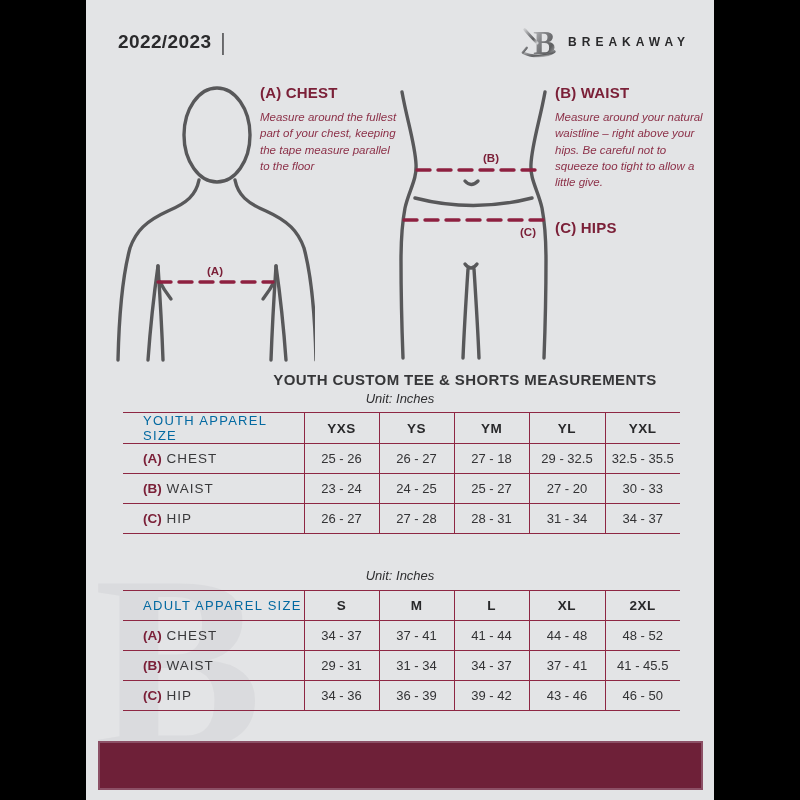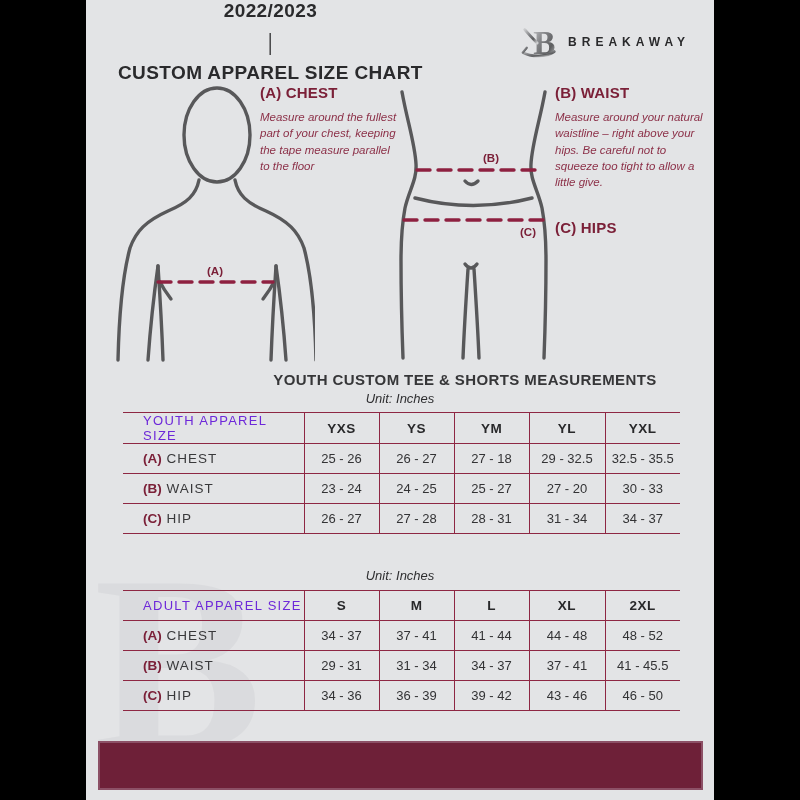--- a/index.html
+++ b/index.html
@@ -15,21 +15,21 @@
   *{margin:0;padding:0;box-sizing:border-box;}
   html,body{background:#000;}
   .stage{position:relative;width:800px;height:800px;background:#000;overflow:hidden;
          font-family:"Liberation Sans",sans-serif;}
   .page{position:absolute;left:86px;top:0;width:628px;height:800px;background:var(--pagebg);}
 
   
   .doc-header{position:absolute;left:32px;right:24px;top:24px;height:36px;
               display:flex;align-items:center;justify-content:space-between;}
   .doc-title{font-size:19px;font-weight:800;letter-spacing:.4px;color:var(--ink);
-             display:flex;align-items:center;gap:9px;white-space:nowrap;flex-direction:column;}
+             display:flex;align-items:center;gap:9px;white-space:nowrap;}
   .doc-title .sep{font-weight:400;color:#4a4a4c;transform:scaleY(1.25);}
   .brand{display:flex;align-items:center;gap:9px;}
   .brand-name{font-size:12px;font-weight:800;letter-spacing:5px;color:var(--ink);}
 
   
   .instr{position:absolute;}
   .instr h3{font-size:15px;font-weight:800;color:var(--maroon);letter-spacing:.2px;margin-bottom:8px;}
   .instr p{font-size:11.5px;font-style:italic;color:var(--maroon-text);line-height:1.42;
            white-space:pre-line;}
   .instr-chest{left:174px;top:84px;width:142px;}
@@ -51,21 +51,21 @@
   .sec-unit{position:absolute;left:0;width:628px;text-align:center;
             font-size:13px;font-style:italic;color:#2f2f31;}
 
   
   table{position:absolute;left:37px;width:557px;border-collapse:collapse;table-layout:fixed;}
   td{height:30px;border-top:1.5px solid var(--maroon-line);border-bottom:1.5px solid var(--maroon-line);
      font-size:13px;color:var(--cell);text-align:center;vertical-align:middle;background:transparent;}
   td+td{border-left:1.5px solid var(--maroon-line);}
   td.rowlabel{text-align:left;padding-left:20px;font-size:13.5px;letter-spacing:1px;color:#39393b;}
   td.colhead{font-weight:700;font-size:13.5px;color:#28282a;letter-spacing:.5px;}
-  td.corner{font-weight:400;font-size:13px;letter-spacing:1.3px;color:#6d28d9;text-align:left;padding-left:20px;}
+  td.corner{font-weight:400;font-size:13px;letter-spacing:1.3px;color:#0369a1;text-align:left;padding-left:20px;}
   .pfx{font-weight:700;color:var(--maroon);letter-spacing:0;}
   .tbl-youth{top:412px;}
   .tbl-adult{top:590px;}
 
   
   .watermark{position:absolute;left:8px;top:538px;font-family:"Liberation Serif",serif;
              font-weight:700;font-size:252px;line-height:1;color:#cfd0d4;opacity:.42;
              letter-spacing:-6px;pointer-events:none;}
 
   
@@ -75,21 +75,20 @@
 </head>
 <body>
 
 <div class="stage">
   <div class="page">
 
     <div class="doc-header">
       <div class="doc-title">
         <span>2022/2023</span>
         <span class="sep">|</span>
-        <span>CUSTOM APPAREL SIZE CHART</span>
       </div>
       <div class="brand">
         <svg width="38" height="40" viewBox="0 0 40 42">
           <defs>
             <linearGradient id="metal" x1="0" y1="0" x2="1" y2="1">
               <stop offset="0" stop-color="#c9cacc"></stop>
               <stop offset="0.4" stop-color="#808184"></stop>
               <stop offset="0.7" stop-color="#5d5e60"></stop>
               <stop offset="1" stop-color="#cfd0d2"></stop>
             </linearGradient>

